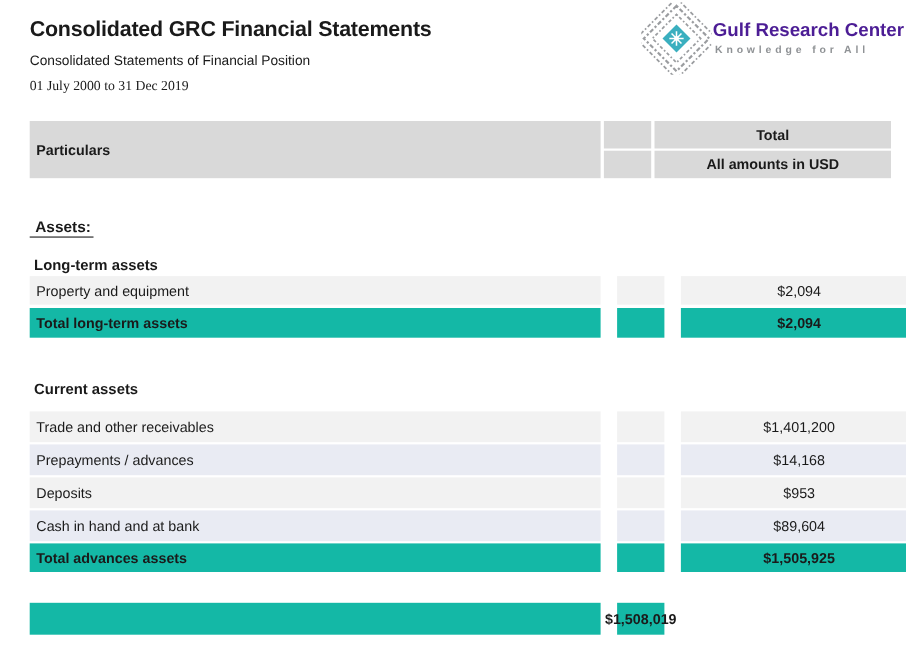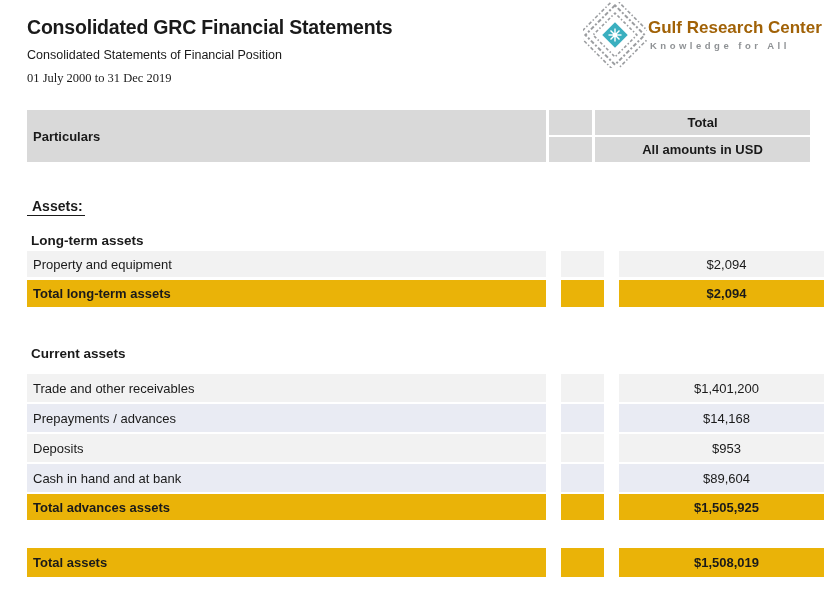--- a/index.html
+++ b/index.html
@@ -13,21 +13,21 @@
     overflow:hidden;
   }
 
   
   .doc-title    { position:absolute; left:27px; top:16px;  font-size:19.5px; font-weight:bold; letter-spacing:-0.2px; }
   .doc-subtitle { position:absolute; left:27px; top:48px;  font-size:12.5px; }
   .doc-period   { position:absolute; left:27px; top:71px;  font-size:12.5px;font-family:Liberation Serif, serif; }
 
   
   .logo-icon    { position:absolute; left:583px; top:2px; }
-  .logo-name    { position:absolute; left:648px; top:18px; font-size:17px; font-weight:bold; color:#a16207; }
+  .logo-name    { position:absolute; left:648px; top:18px; font-size:17px; font-weight:bold; color:#4c1d95; }
   .logo-tagline { position:absolute; left:650px; top:40px; font-size:9.5px; letter-spacing:3.5px; color:#8f9295; font-weight:bold; white-space:nowrap; }
 
   
   .header-table {
     position:absolute; left:27px; top:110px; width:783px;
     display:grid; grid-template-columns:519px 43px 215px; column-gap:3px;
     font-size:13px; font-weight:bold;
   }
   .ht-full   { background:#d9d9d9; height:52px; display:flex; align-items:center; padding-left:6px; }
   .ht-col    { display:flex; flex-direction:column; row-gap:2px;justify-content:center; }
@@ -47,21 +47,21 @@
   .row {
     position:absolute; left:27px; width:783px;
     display:grid; grid-template-columns:519px 43px 215px; column-gap:15px;
     font-size:13px;
   }
   .row .cell  { display:flex; align-items:center; }
   .row .label { padding-left:6px; }
   .row .value { justify-content:center; }
   .light .cell { background:#f2f2f2; }
   .blue  .cell { background:#e9ebf3; }
-  .gray  .cell { background:#eab308; }
+  .gray  .cell { background:#14b8a6; }
   .bold { font-weight:bold; }
 
   .r-property  { top:251px; height:26px; }
   .r-lt-total  { top:280px; height:27px; }
   .r-trade     { top:374px; height:28px; }
   .r-prepay    { top:404px; height:28px; }
   .r-deposits  { top:434px; height:28px; }
   .r-cash      { top:464px; height:28px; }
   .r-ca-total  { top:494px; height:26px; }
   .r-total     { top:548px; height:29px; }
@@ -151,18 +151,17 @@
     <div class="cell value">$89,604</div>
   </div>
 
   <div class="row gray bold r-ca-total">
     <div class="cell label">Total advances assets</div>
     <div class="cell spacer"></div>
     <div class="cell value">$1,505,925</div>
   </div>
 
   <div class="row gray bold r-total">
-    <div class="cell label">Total assets</div>
     <div class="cell spacer"></div>
     <div class="cell value">$1,508,019</div>
   </div>
 
 </div>
 
 </body></html>

